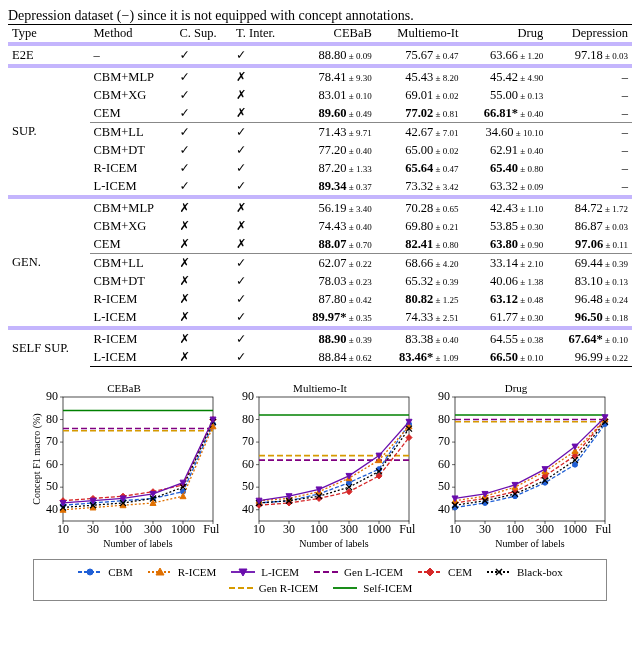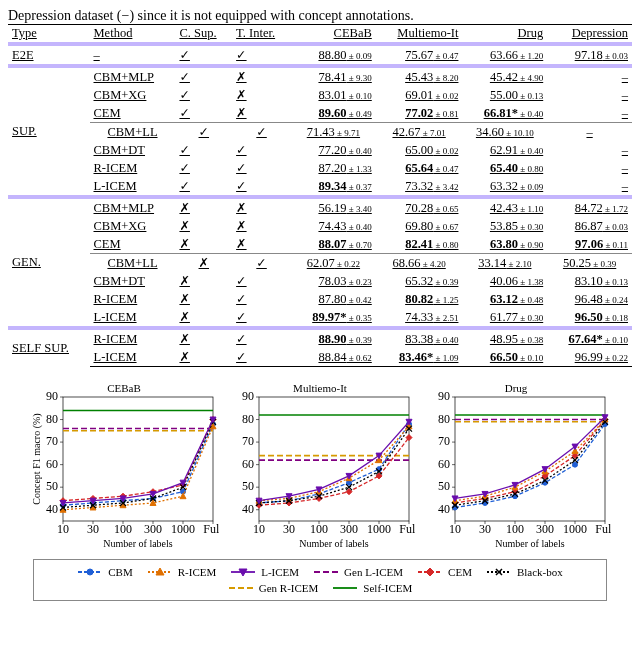--- a/index.html
+++ b/index.html
@@ -12,31 +12,30 @@
     box-sizing: border-box;
     background: #fff;
   }
   .caption {
     font-size: 14px;
   }
   table {
     border-collapse: collapse;
     width: 100%;
     font-size: 12.5px;
-    text-decoration: underline;
   }
   th, td {
     padding: 1px 4px;
     text-align: left;
     white-space: nowrap;
   }
   th { font-weight: normal; }
   .hdr td, .hdr th { border-bottom: 1px solid #000; border-top: 1.5px solid #000; }
   .sep-top td { border-top: 4px solid #c4b5fd; }
-  .sep-mid td { border-top: 0.5px solid #888; text-align: center; }
+  .sep-mid td { border-top: 0.5px solid #888; }
   .sep-bot td { border-bottom: 1.5px solid #000; }
   .num { text-align: right; font-variant-numeric: tabular-nums; }
   .std { font-size: 9px; color: #000; }
   .bold { font-weight: bold; }
 
   
   .charts-row {
     display: flex;
     gap: 6px;
     margin-top: 14px;
@@ -164,41 +163,41 @@
         <td class="num"><span>56.19</span><span class="std"> ± 3.40</span></td>
         <td class="num"><span>70.28</span><span class="std"> ± 0.65</span></td>
         <td class="num"><span>42.43</span><span class="std"> ± 1.10</span></td>
         <td class="num"><span>84.72</span><span class="std"> ± 1.72</span></td>
       </tr>
       <tr>
         <td>CBM+XG</td>
         <td>✗</td>
         <td>✗</td>
         <td class="num"><span>74.43</span><span class="std"> ± 0.40</span></td>
-        <td class="num"><span>69.80</span><span class="std"> ± 0.67</span></td>
+        <td class="num"><span>69.80</span><span class="std"> ± 0.21</span></td>
         <td class="num"><span>53.85</span><span class="std"> ± 0.30</span></td>
         <td class="num"><span>86.87</span><span class="std"> ± 0.03</span></td>
       </tr>
       <tr>
         <td>CEM</td>
         <td>✗</td>
         <td>✗</td>
         <td class="num"><span class="bold">88.07</span><span class="std"> ± 0.70</span></td>
         <td class="num"><span class="bold">82.41</span><span class="std"> ± 0.80</span></td>
         <td class="num"><span class="bold">63.80</span><span class="std"> ± 0.90</span></td>
         <td class="num"><span class="bold">97.06</span><span class="std"> ± 0.11</span></td>
       </tr>
       <tr class="sep-mid">
         <td>CBM+LL</td>
         <td>✗</td>
         <td>✓</td>
         <td class="num"><span>62.07</span><span class="std"> ± 0.22</span></td>
         <td class="num"><span>68.66</span><span class="std"> ± 4.20</span></td>
         <td class="num"><span>33.14</span><span class="std"> ± 2.10</span></td>
-        <td class="num"><span>50.25</span><span class="std"> ± 0.39</span></td>
+        <td class="num"><span>69.44</span><span class="std"> ± 0.39</span></td>
       </tr>
       <tr>
         <td>CBM+DT</td>
         <td>✗</td>
         <td>✓</td>
         <td class="num"><span>78.03</span><span class="std"> ± 0.23</span></td>
         <td class="num"><span>65.32</span><span class="std"> ± 0.39</span></td>
         <td class="num"><span>40.06</span><span class="std"> ± 1.38</span></td>
         <td class="num"><span>83.10</span><span class="std"> ± 0.13</span></td>
       </tr>
@@ -220,21 +219,21 @@
         <td class="num"><span>61.77</span><span class="std"> ± 0.30</span></td>
         <td class="num"><span class="bold">96.50</span><span class="std"> ± 0.18</span></td>
       </tr>
       <tr class="sep-top">
         <td rowspan="2" style="vertical-align: middle; font-variant: small-caps;">SELF SUP.</td>
         <td>R-ICEM</td>
         <td>✗</td>
         <td>✓</td>
         <td class="num"><span class="bold">88.90</span><span class="std"> ± 0.39</span></td>
         <td class="num"><span>83.38</span><span class="std"> ± 0.40</span></td>
-        <td class="num"><span>48.95</span><span class="std"> ± 0.38</span></td>
+        <td class="num"><span>64.55</span><span class="std"> ± 0.38</span></td>
         <td class="num"><span class="bold">67.64*</span><span class="std"> ± 0.10</span></td>
       </tr>
       <tr class="sep-bot">
         <td>L-ICEM</td>
         <td>✗</td>
         <td>✓</td>
         <td class="num"><span>88.84</span><span class="std"> ± 0.62</span></td>
         <td class="num"><span class="bold">83.46*</span><span class="std"> ± 1.09</span></td>
         <td class="num"><span class="bold">66.50</span><span class="std"> ± 0.10</span></td>
         <td class="num"><span>96.99</span><span class="std"> ± 0.22</span></td>

